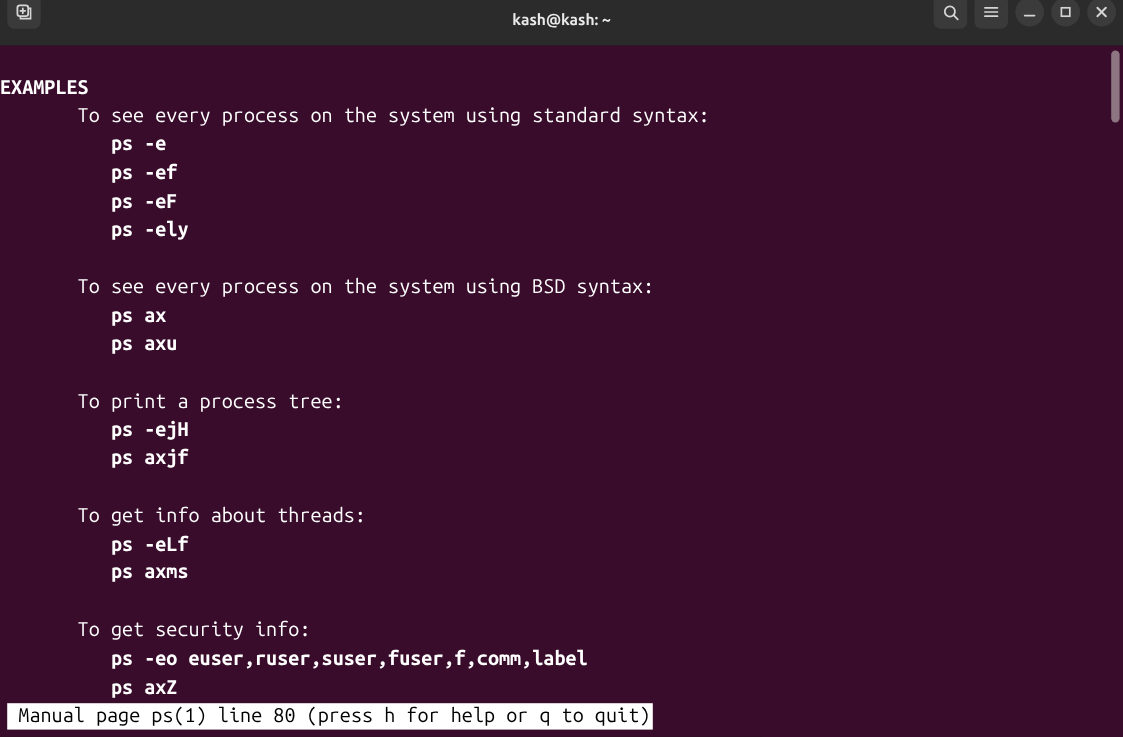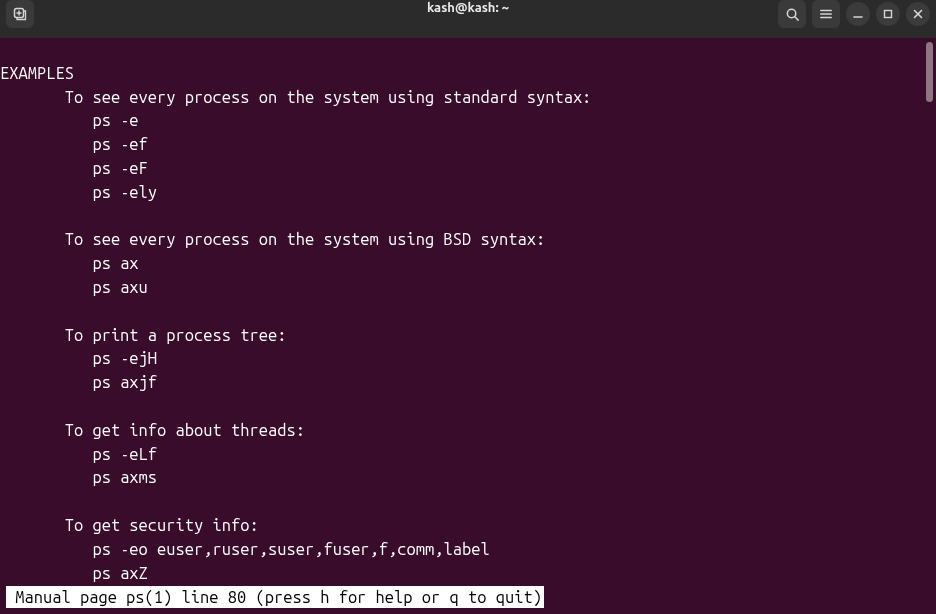--- a/index.html
+++ b/index.html
@@ -8,23 +8,23 @@
       height: 614px;
       background: #1a1a1a;
       font-family: 'Ubuntu Mono', 'DejaVu Sans Mono', 'Courier New', monospace;
       overflow: hidden;
       position: relative;
     }
     .titlebar {
       height: 38px;
       background: #2b2b2b;
       display: flex;
-      align-items: flex-start;
+      align-items: flex-end;
       justify-content: space-between;
-      padding: 0 6px;
+      padding: 14px 6px;
       position: relative;
     }
     .titlebar-left {
       display: flex;
       align-items: center;
       gap: 4px;
     }
     .titlebar-center {
       position: absolute;
       left: 50%;
@@ -68,21 +68,21 @@
       overflow: hidden;
     }
     .content {
       color: #ffffff;
       font-size: 16.5px;
       line-height: 23.8px;
       white-space: pre;
       font-family: 'Ubuntu Mono', 'DejaVu Sans Mono', monospace;
       padding: 0;
     }
-    .bold { font-weight: 400; margin-top: 12px; }
+    .bold { font-weight: 700; margin-top: 12px; }
     .statusline {
       position: absolute;
       left: 6px;
       bottom: 6px;
       background: #ffffff;
       color: #000000;
       white-space: pre;
       font-size: 16.5px;
       line-height: 22px;
       padding: 0 2px 0 0;

